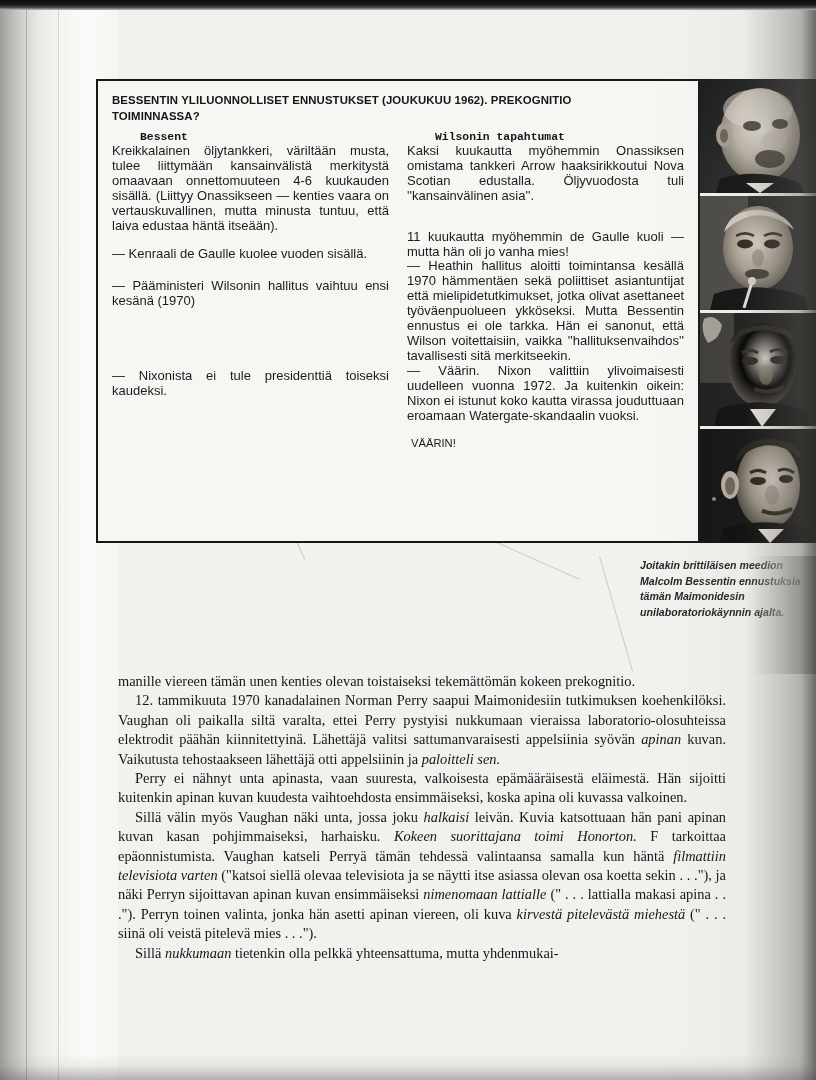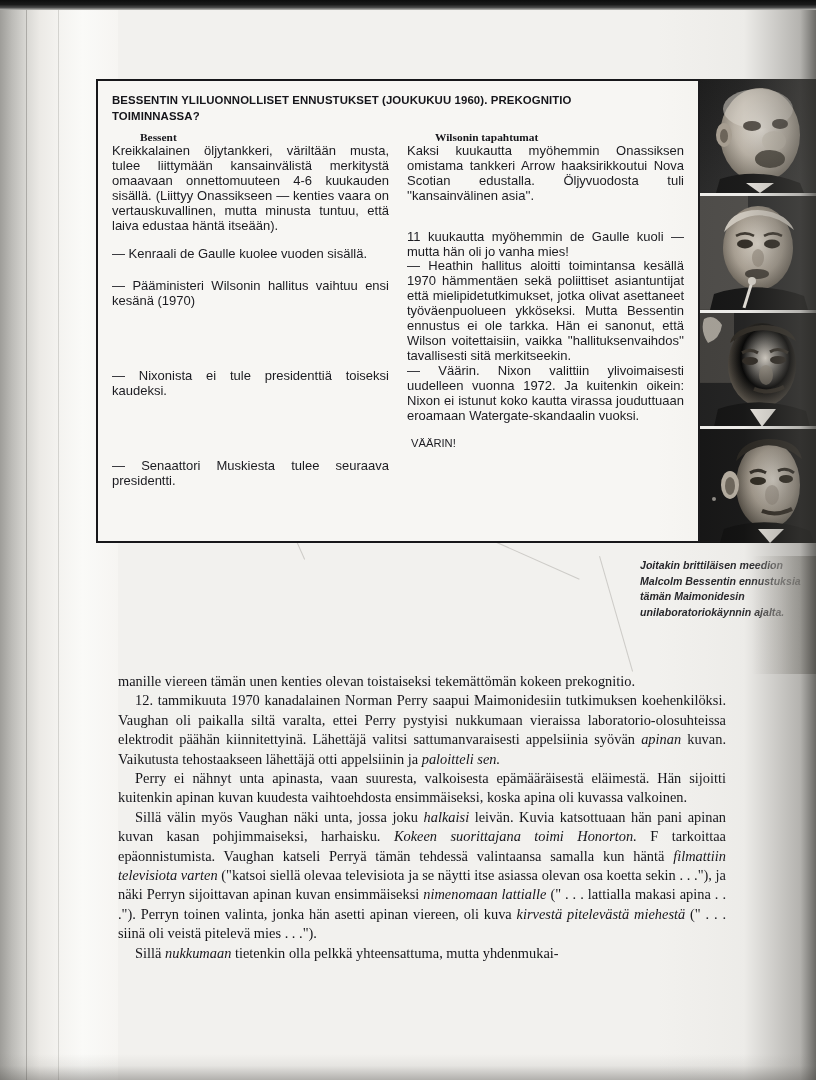--- a/index.html
+++ b/index.html
@@ -53,21 +53,21 @@
   #pred-box .inner{padding:12px 14px 0 14px;}
   .box-title{
     font-family:"Liberation Sans", sans-serif;
     font-weight:bold;font-size:11.4px;line-height:15.5px;
     color:#15151a;letter-spacing:.1px;
     margin:0 0 7px 0;max-width:520px;
   }
   .cols{display:flex;gap:18px;}
   .col{width:283px;}
   .col-head{
-    font-family:Liberation Serif, serif;
+    font-family:Liberation Mono, monospace;
     font-weight:bold;font-size:11.4px;color:#15151a;
     margin:0 0 1px 0;
     padding-left:28px;
   }
   .p{
     font-family:"Liberation Sans", sans-serif;
     font-size:13px;line-height:14.9px;color:#1b1b20;
     margin:0;text-align:justify;
   }
   .p + .p{margin-top:0;}
@@ -126,35 +126,34 @@
 
   <div class="crease" style="left:115px;top:228px;width:300px;height:1px;transform:rotate(-1.6deg);"></div>
   <div class="crease" style="left:118px;top:452px;width:380px;height:1px;transform:rotate(-4.2deg);"></div>
   <div class="crease" style="left:205px;top:92px;width:230px;height:1px;transform:rotate(10deg);"></div>
   <div class="crease" style="left:236px;top:404px;width:170px;height:1px;transform:rotate(66deg);"></div>
   <div class="crease" style="left:600px;top:556px;width:120px;height:1px;transform:rotate(74deg);"></div>
   <div class="crease" style="left:470px;top:530px;width:120px;height:1px;transform:rotate(24deg);"></div>
 
   <div id="pred-box">
     <div class="inner">
-      <div class="box-title">BESSENTIN YLILUONNOLLISET ENNUSTUKSET (JOUKUKUU 1960). PREKOGNITIO TOIMINNASSA?</div>
+      <div class="box-title">BESSENTIN YLILUONNOLLISET ENNUSTUKSET (JOUKUKUU 1962). PREKOGNITIO TOIMINNASSA?</div>
 
       <div class="cols">
 
         <div class="col">
           <div class="col-head">Bessent</div>
           <p class="p">Kreikkalainen öljytankkeri, väriltään musta, tulee liittymään kansainvälistä merkitystä omaavaan onnettomuuteen 4-6 kuukauden sisällä. (Liittyy Onassikseen — kenties vaara on vertauskuvallinen, mutta minusta tuntuu, että laiva edustaa häntä itseään).</p>
           <div class="gap-1"></div>
           <p class="p">— Kenraali de Gaulle kuolee vuoden sisällä.</p>
           <div class="gap-4"></div>
           <p class="p">— Pääministeri Wilsonin hallitus vaihtuu ensi kesänä (1970)</p>
           <div class="gap-3"></div>
           <p class="p">— Nixonista ei tule presidenttiä toiseksi kaudeksi.</p>
           <div class="gap-3"></div>
-          <p class="p">— Senaattori Muskiesta tulee seuraava presidentti.</p>
         </div>
 
         <div class="col">
           <div class="col-head">Wilsonin tapahtumat</div>
           <p class="p">Kaksi kuukautta myöhemmin Onassiksen omistama tankkeri Arrow haaksirikkoutui Nova Scotian edustalla. Öljyvuodosta tuli ''kansainvälinen asia''.</p>
           <div class="gap-2"></div>
           <p class="p">11 kuukautta myöhemmin de Gaulle kuoli — mutta hän oli jo vanha mies!</p>
           <p class="p">— Heathin hallitus aloitti toimintansa kesällä 1970 hämmentäen sekä poliittiset asiantuntijat että mielipidetutkimukset, jotka olivat asettaneet työväenpuolueen ykköseksi. Mutta Bessentin ennustus ei ole tarkka. Hän ei sanonut, että Wilson voitettaisiin, vaikka ''hallituksenvaihdos'' tavallisesti sitä merkitseekin.</p>
           <p class="p">— Väärin. Nixon valittiin ylivoimaisesti uudelleen vuonna 1972. Ja kuitenkin oikein: Nixon ei istunut koko kautta virassa jouduttuaan eroamaan Watergate-skandaalin vuoksi.</p>
           <div class="gap-5"></div>

